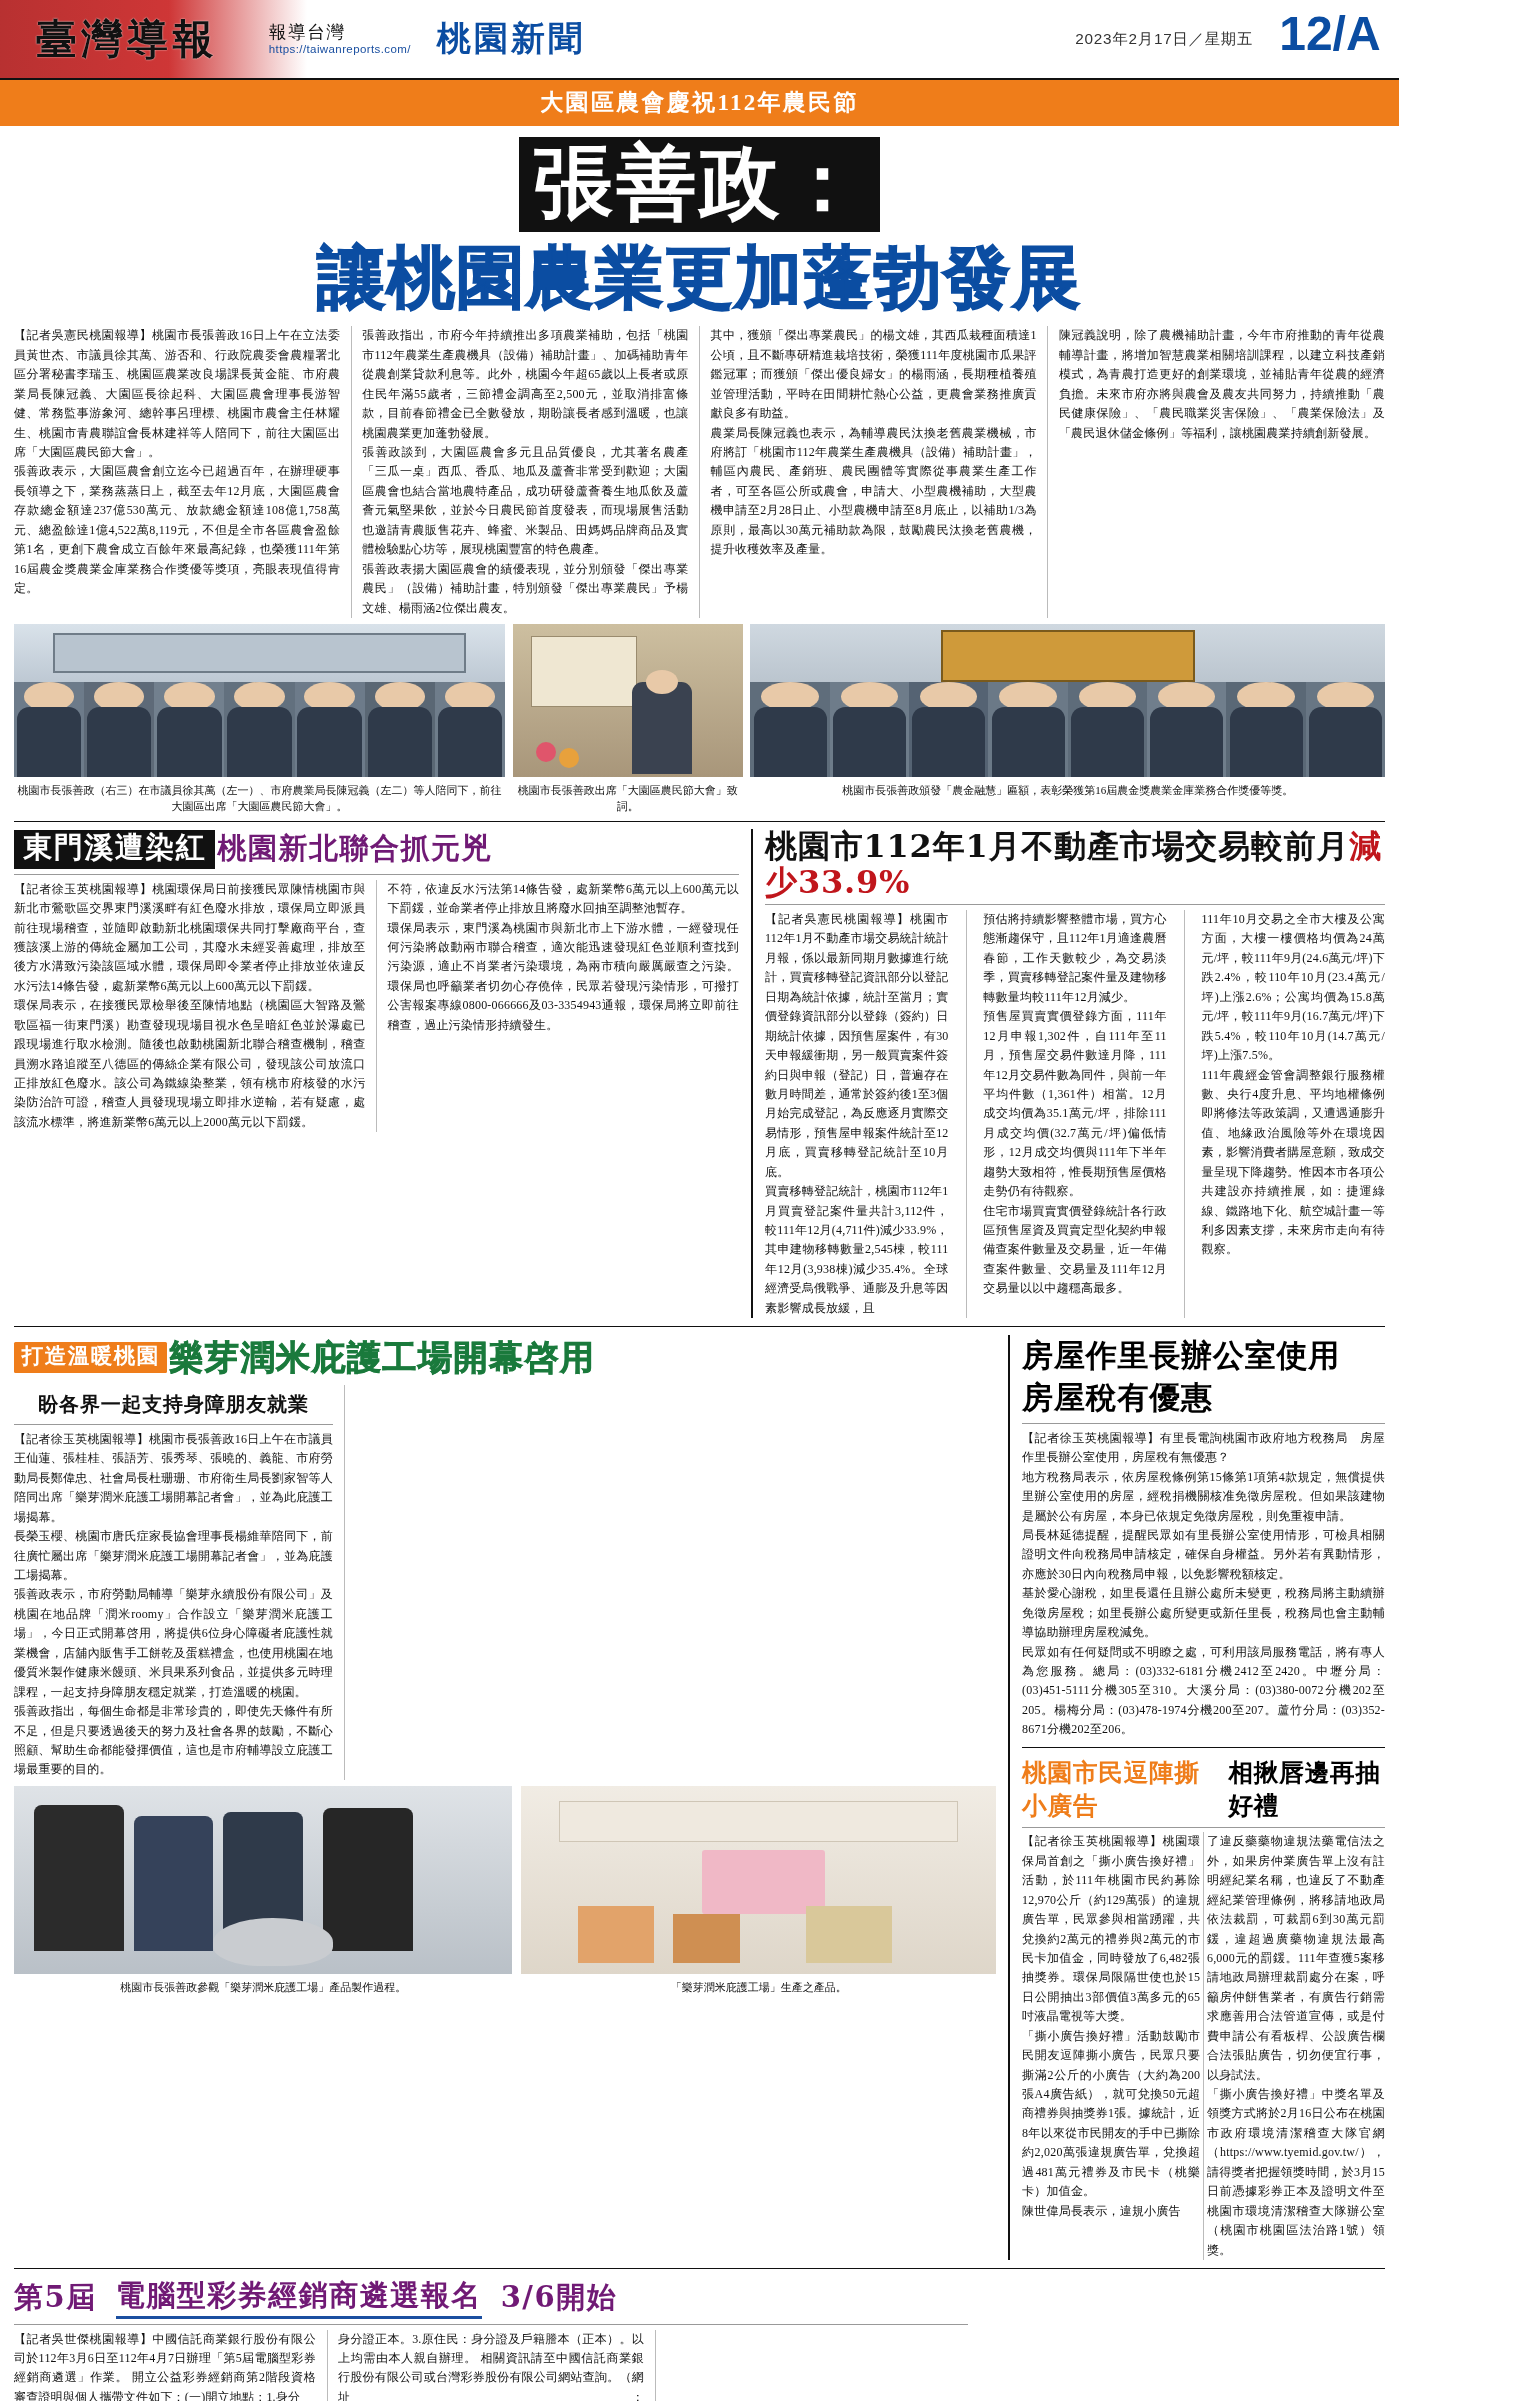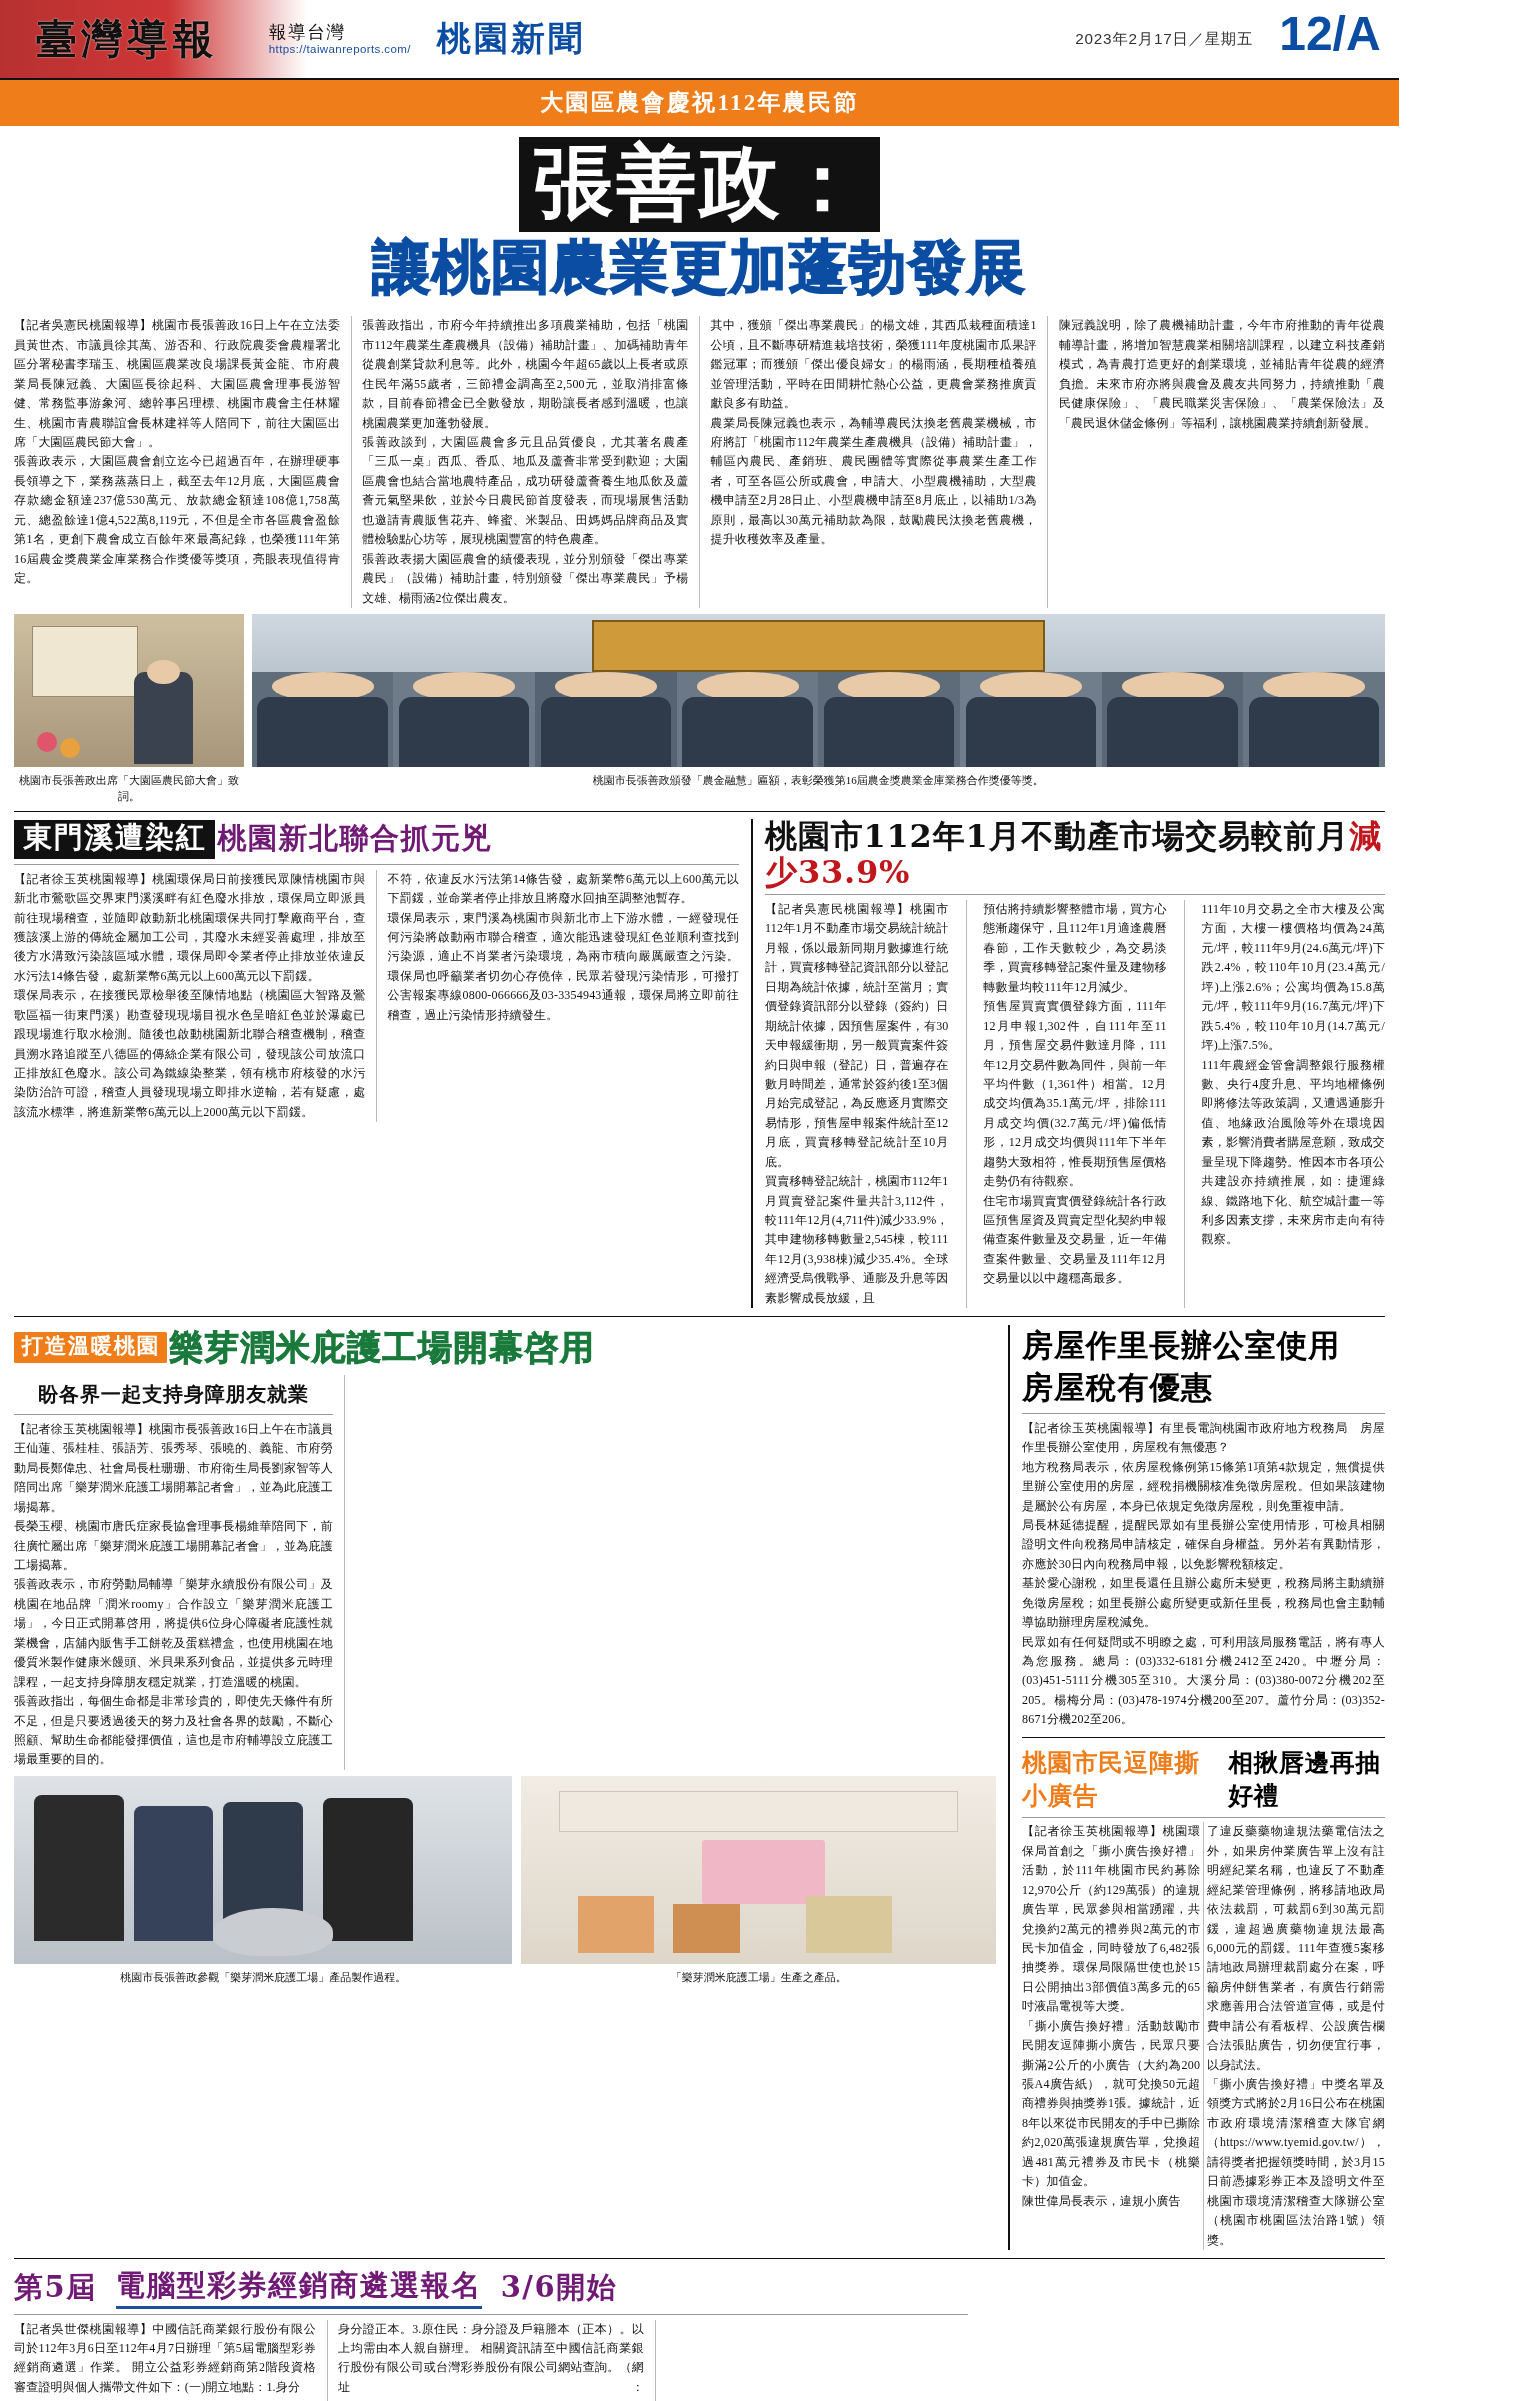--- a/index.html
+++ b/index.html
@@ -90,25 +90,25 @@
   .hl-black {
     background: #111; color: #fff;
     font-size: 80px; font-weight: bold;
     letter-spacing: 3.1px;
     padding: 4.6px 14px 10.7px 14px;
     line-height: 1;
     font-family: "DejaVu Serif", serif;
   }
   .hl-blue {
     color: #0b4da2;
-    font-size: 58px; font-weight: bold;
+    font-size: 68px; font-weight: bold;
     letter-spacing: 1.5px;
     line-height: 1;
     -webkit-text-stroke: 1.5px #0b4da2;
-    font-family: Liberation Mono, monospace;
+    font-family: Liberation Sans, sans-serif;
     flex: 1;
     text-align: right;
   }
 
   
   .cols {
     display: flex;
     gap: 10.7px;
     padding: 7.7px 14px 0 14px;
   }
@@ -240,20 +240,36 @@
 張善政談到，大園區農會多元且品質優良，尤其著名農產「三瓜一桌」西瓜、香瓜、地瓜及蘆薈非常受到歡迎；大園區農會也結合當地農特產品，成功研發蘆薈養生地瓜飲及蘆薈元氣堅果飲，並於今日農民節首度發表，而現場展售活動也邀請青農販售花卉、蜂蜜、米製品、田媽媽品牌商品及實體檢驗點心坊等，展現桃園豐富的特色農產。
 張善政表揚大園區農會的績優表現，並分別頒發「傑出專業農民」（設備）補助計畫，特別頒發「傑出專業農民」予楊文雄、楊雨涵2位傑出農友。</div>
     <div class="divider-vert" style="background:#bbb;width:0.8px"></div>
     <div class="col" style="white-space:pre-line">其中，獲頒「傑出專業農民」的楊文雄，其西瓜栽種面積達1公頃，且不斷專研精進栽培技術，榮獲111年度桃園市瓜果評鑑冠軍；而獲頒「傑出優良婦女」的楊雨涵，長期種植養殖並管理活動，平時在田間耕忙熱心公益，更農會業務推廣貢獻良多有助益。
 農業局長陳冠義也表示，為輔導農民汰換老舊農業機械，市府將訂「桃園市112年農業生產農機具（設備）補助計畫」，輔區內農民、產銷班、農民團體等實際從事農業生產工作者，可至各區公所或農會，申請大、小型農機補助，大型農機申請至2月28日止、小型農機申請至8月底止，以補助1/3為原則，最高以30萬元補助款為限，鼓勵農民汰換老舊農機，提升收穫效率及產量。</div>
     <div class="divider-vert" style="background:#bbb;width:0.8px"></div>
     <div class="col" style="white-space:pre-line">陳冠義說明，除了農機補助計畫，今年市府推動的青年從農輔導計畫，將增加智慧農業相關培訓課程，以建立科技產銷模式，為青農打造更好的創業環境，並補貼青年從農的經濟負擔。未來市府亦將與農會及農友共同努力，持續推動「農民健康保險」、「農民職業災害保險」、「農業保險法」及「農民退休儲金條例」等福利，讓桃園農業持續創新發展。</div>
   </div>
 
   <div class="photo-row">
+    <div style="width:491px">
+      <div class="photo" style="height:153px">
+        <div class="ph-sky"></div>
+        <div class="ph-banner" style="background:#b8c4cf;border-color:#6f7c88"></div>
+        <div class="ph-group">
+          <div class="ph-person" style="background:#6d7b8a"></div>
+          <div class="ph-person" style="background:#5e6a78"></div>
+          <div class="ph-person" style="background:#72808e"></div>
+          <div class="ph-person" style="background:#62707e"></div>
+          <div class="ph-person" style="background:#6d7b8a"></div>
+          <div class="ph-person" style="background:#5a6774"></div>
+          <div class="ph-person" style="background:#6f7d8b"></div>
+        </div>
+      </div>
+      <div class="cap">桃園市長張善政（右三）在市議員徐其萬（左一）、市府農業局長陳冠義（左二）等人陪同下，前往大園區出席「大園區農民節大會」。</div>
+    </div>
 
     <div style="width:230px">
       <div class="photo" style="height:153px;background:#c2b79c">
         <div style="position:absolute;inset:0;background:linear-gradient(180deg,#cdbfa0,#a8967a)"></div>
         <div style="position:absolute;left:8%;top:8%;width:46%;height:46%;background:#efe7d2;border:1.5px solid #9a8b6e"></div>
         <div style="position:absolute;left:52%;top:38%;width:26%;height:60%;background:#3a4250;border-radius:10.7px 10.7px 0 0"></div>
         <div style="position:absolute;left:58%;top:30%;width:14%;height:16%;background:#e8c9a8;border-radius:50%"></div>
         <div class="ph-flower" style="left:10%;bottom:10%"></div>
         <div class="ph-flower" style="left:20%;bottom:6%;background:#e8a13c"></div>
       </div>

